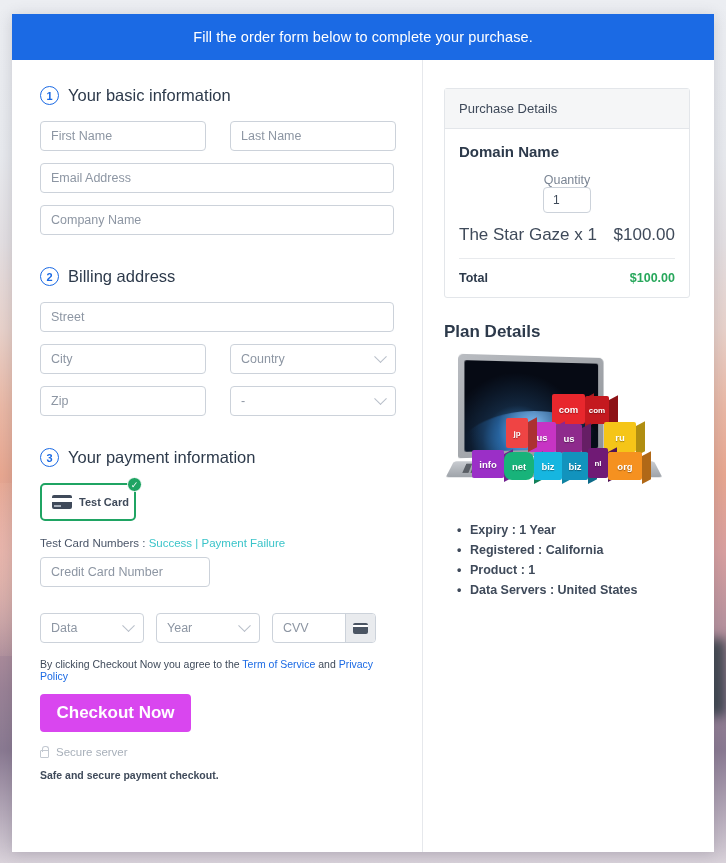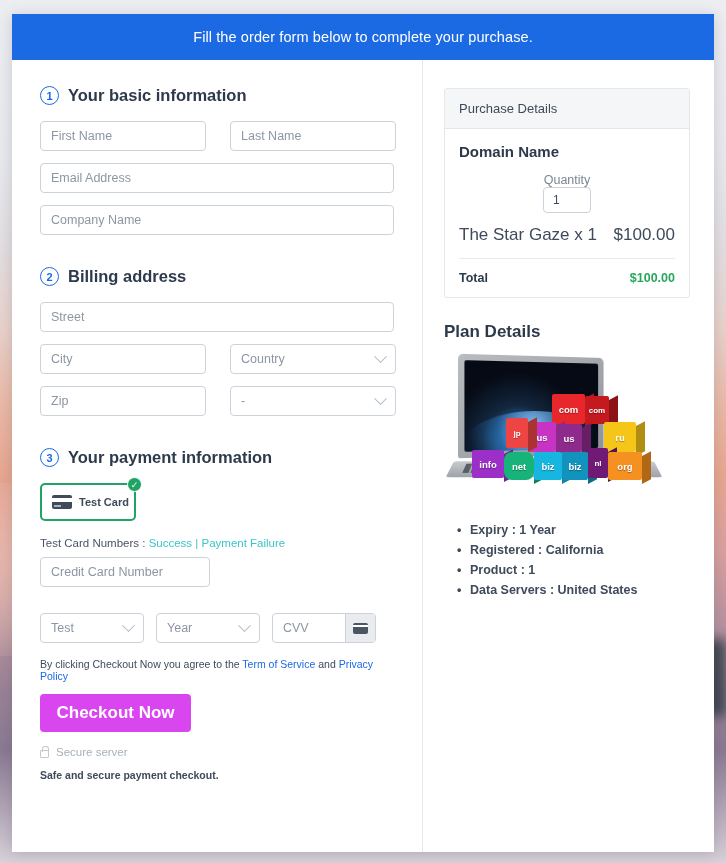--- a/index.html
+++ b/index.html
@@ -100,21 +100,21 @@
     font-size: 11px;
     font-weight: bold;
     display: flex;
     align-items: center;
     justify-content: center;
     flex: 0 0 auto;
   }
   .sec-title {
     font-size: 16.5px;
     color: #2d3a4b;
-    font-weight: bold;
+    font-weight: normal;
   }
 
   
   .row { display: flex; gap: 24px; margin-bottom: 12px; }
   .fld {
     height: 30px;
     border: 1px solid #ccd2da;
     border-radius: 4px;
     background: #fff;
     display: flex;
@@ -479,21 +479,21 @@
       </div>
 
       <div class="row">
         <div class="fld cc-num">Credit Card Number</div>
       </div>
 
       <div class="gap-lg"></div>
 
       <div class="exp-row">
         <div class="fld exp sel">
-          <span>Test</span>
+          <span>Data</span>
           <span class="caret"></span>
         </div>
         <div class="fld exp sel">
           <span>Year</span>
           <span class="caret"></span>
         </div>
         <div class="cvv-wrap">
           <div class="cvv-in">CVV</div>
           <div class="cvv-btn">
             <span class="cc-glyph"></span>

